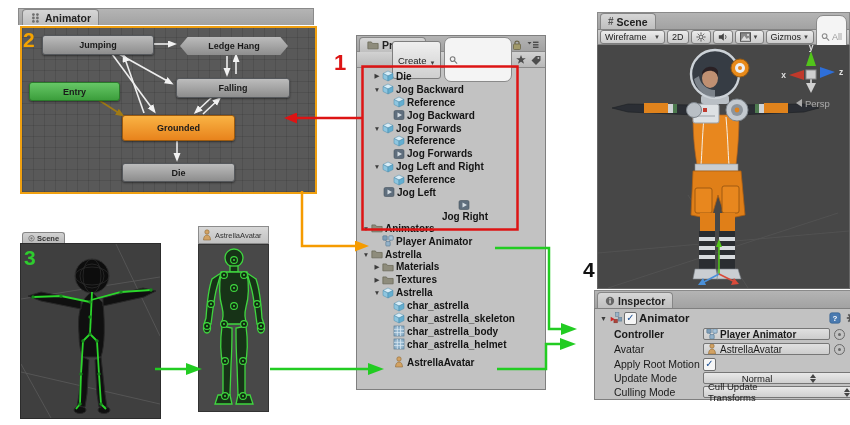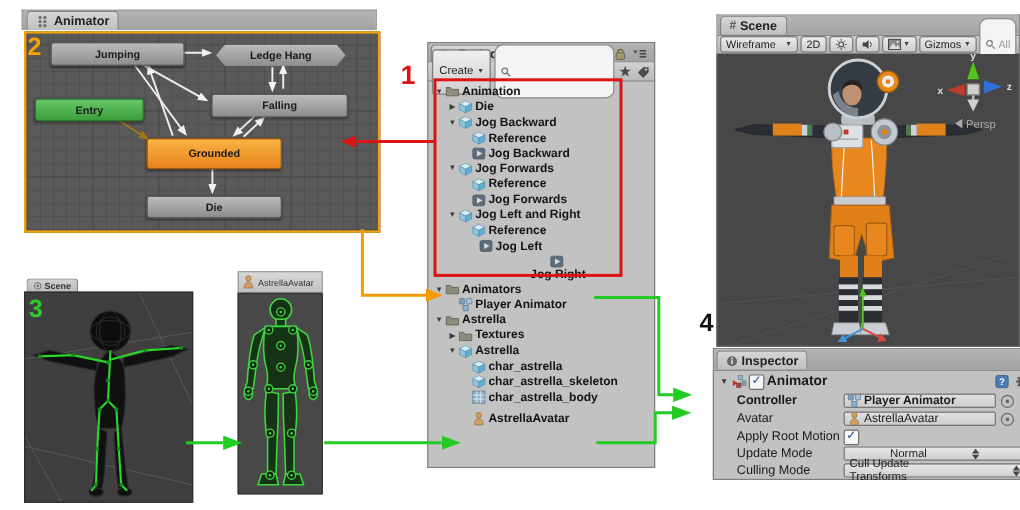--- a/index.html
+++ b/index.html
@@ -28,21 +28,21 @@
         clip-path:polygon(7% 0,93% 0,100% 50%,93% 100%,7% 100%,0 50%);}
   .node.entry{background:linear-gradient(#66c766,#3c9e3c);border-color:#2a7a2a;}
   .node.active{background:linear-gradient(#f9b344,#e8831c);border-color:#9c5a0e;}
 
   
   #project-window{left:356px;top:35px;width:190px;height:355px;background:#c2c2c2;border:1px solid #7f7f7f;}
   #project-toolbar{position:absolute;left:0;top:16px;right:0;height:16px;
       background:linear-gradient(#d2d2d2,#b9b9b9);border-bottom:1px solid #8a8a8a;
       display:flex;align-items:center;padding:0 3px;gap:3px;box-sizing:border-box;}
   .mini-btn{height:12px;background:linear-gradient(#efefef,#cfcfcf);border:1px solid #7e7e7e;border-radius:3px;
-      font-size:9.5px;display:flex;align-items:center;padding:12px 5px;gap:3px;color:#222;}
+      font-size:9.5px;display:flex;align-items:flex-end;padding:12px 5px;gap:3px;color:#222;margin-left:32px;}
   .search-pill{flex:1;height:11px;background:#f4f4f4;border:1px solid #8a8a8a;border-radius:7px;
       display:flex;align-items:center;padding:16px 4px;gap:2px;font-size:9px;color:#999;}
   #project-tree{position:absolute;left:0;top:32px;right:0;bottom:0;overflow:hidden;padding-top:2px;}
   .trow{height:12.9px;display:flex;align-items:center;font-size:10px;color:#141414;font-weight:bold;}
   .trow .expander{width:10px;text-align:center;font-size:6.5px;color:#3c3c3c;flex:0 0 auto;}
   .trow .tlabel{padding-left:2px;white-space:nowrap;}
 
   
   #scene-window{left:597px;top:12px;width:253px;height:277px;}
   #scene-toolbar{position:absolute;left:0;top:17px;right:0;height:16px;
@@ -198,29 +198,20 @@
           </svg>
     </span>
     <span class="ticon">
       <svg viewBox="0 0 12 12">
             <path d="M1.5,6.5 L6,2 L10.5,2 L10.5,6.5 L6,11 Z" fill="#4d4d4d"></path>
             <circle cx="8.4" cy="4" r="1" fill="#c2c2c2"></circle>
           </svg>
     </span>
   </div>
   <div id="project-tree">
-        <div class="trow" style="padding-left: 4px;">
-          <span class="expander">▼</span>
-          <span class="ticon">
-            <svg viewBox="0 0 14 12">
-              <path d="M1,3 L1,10.5 L13,10.5 L13,4.2 L6.4,4.2 L5.1,2.4 L1,2.4 Z" fill="#8e8c7c" stroke="#62604f" stroke-width="0.8"></path>
-            </svg>
-          </span>
-          <span class="tlabel">Animation</span>
-        </div>
         <div class="trow" style="padding-left: 15px;">
           <span class="expander">▶</span>
           <span class="ticon">
             <svg viewBox="0 0 12 12">
               <g stroke="#4a8aab" stroke-width="0.5">
                 <polygon points="6,1 11,3.5 6,6 1,3.5" fill="#d9edf7"></polygon>
                 <polygon points="1,3.5 6,6 6,11 1,8.5" fill="#8ec6e0"></polygon>
                 <polygon points="11,3.5 6,6 6,11 11,8.5" fill="#63aed0"></polygon>
               </g>
             </svg>
@@ -318,21 +309,21 @@
             <svg viewBox="0 0 12 12">
               <g stroke="#4a8aab" stroke-width="0.5">
                 <polygon points="6,1 11,3.5 6,6 1,3.5" fill="#d9edf7"></polygon>
                 <polygon points="1,3.5 6,6 6,11 1,8.5" fill="#8ec6e0"></polygon>
                 <polygon points="11,3.5 6,6 6,11 11,8.5" fill="#63aed0"></polygon>
               </g>
             </svg>
           </span>
           <span class="tlabel">Reference</span>
         </div>
-        <div class="trow" style="padding-left: 32px; align-items: center;">
+        <div class="trow" style="padding-left: 16px; align-items: center;">
           <span class="expander"></span>
           <span class="ticon">
             <svg viewBox="0 0 12 12">
               <rect x="1" y="1.5" width="10" height="9" rx="1.5" fill="#5f6e7d" stroke="#47545f" stroke-width="0.6"></rect>
               <polygon points="4.5,3.5 9,6 4.5,8.5" fill="#d5dde4"></polygon>
             </svg>
           </span>
           <span class="tlabel">Jog Left</span>
         </div>
         <div class="trow" style="padding-left: 26px; flex-direction: column;">
@@ -377,20 +368,29 @@
           </span>
           <span class="tlabel">Astrella</span>
         </div>
         <div class="trow" style="padding-left: 15px;">
           <span class="expander">▶</span>
           <span class="ticon">
             <svg viewBox="0 0 14 12">
               <path d="M1,3 L1,10.5 L13,10.5 L13,4.2 L6.4,4.2 L5.1,2.4 L1,2.4 Z" fill="#8e8c7c" stroke="#62604f" stroke-width="0.8"></path>
             </svg>
           </span>
+          <span class="tlabel">Materials</span>
+        </div>
+        <div class="trow" style="padding-left: 15px;">
+          <span class="expander">▶</span>
+          <span class="ticon">
+            <svg viewBox="0 0 14 12">
+              <path d="M1,3 L1,10.5 L13,10.5 L13,4.2 L6.4,4.2 L5.1,2.4 L1,2.4 Z" fill="#8e8c7c" stroke="#62604f" stroke-width="0.8"></path>
+            </svg>
+          </span>
           <span class="tlabel">Textures</span>
         </div>
         <div class="trow" style="padding-left: 15px;">
           <span class="expander">▼</span>
           <span class="ticon">
             <svg viewBox="0 0 12 12">
               <g stroke="#4a8aab" stroke-width="0.5">
                 <polygon points="6,1 11,3.5 6,6 1,3.5" fill="#d9edf7"></polygon>
                 <polygon points="1,3.5 6,6 6,11 1,8.5" fill="#8ec6e0"></polygon>
                 <polygon points="11,3.5 6,6 6,11 11,8.5" fill="#63aed0"></polygon>
@@ -427,20 +427,30 @@
         </div>
         <div class="trow" style="padding-left: 26px;">
           <span class="expander"></span>
           <span class="ticon">
             <svg viewBox="0 0 12 12">
               <rect x="1" y="1" width="10" height="10" fill="#8fb2cb" stroke="#5a7d96" stroke-width="0.7"></rect>
               <path d="M1,4.3 H11 M1,7.6 H11 M4.3,1 V11 M7.6,1 V11" stroke="#dce9f2" stroke-width="0.8" fill="none"></path>
             </svg>
           </span>
           <span class="tlabel">char_astrella_body</span>
+        </div>
+        <div class="trow" style="padding-left: 26px;">
+          <span class="expander"></span>
+          <span class="ticon">
+            <svg viewBox="0 0 12 12">
+              <rect x="1" y="1" width="10" height="10" fill="#8fb2cb" stroke="#5a7d96" stroke-width="0.7"></rect>
+              <path d="M1,4.3 H11 M1,7.6 H11 M4.3,1 V11 M7.6,1 V11" stroke="#dce9f2" stroke-width="0.8" fill="none"></path>
+            </svg>
+          </span>
+          <span class="tlabel">char_astrella_helmet</span>
         </div>
         <div class="trow" style="margin-top: 5px; padding-left: 26px;">
           <span class="expander"></span>
           <span class="ticon">
             <svg viewBox="0 0 12 12">
               <circle cx="6" cy="3" r="2.2" fill="#d2a263" stroke="#8f6a35" stroke-width="0.6"></circle>
               <path d="M2.5,11 C2.5,7.8 4,6 6,6 C8,6 9.5,7.8 9.5,11 Z" fill="#d2a263" stroke="#8f6a35" stroke-width="0.6"></path>
             </svg>
           </span>
           <span class="tlabel">AstrellaAvatar</span>

